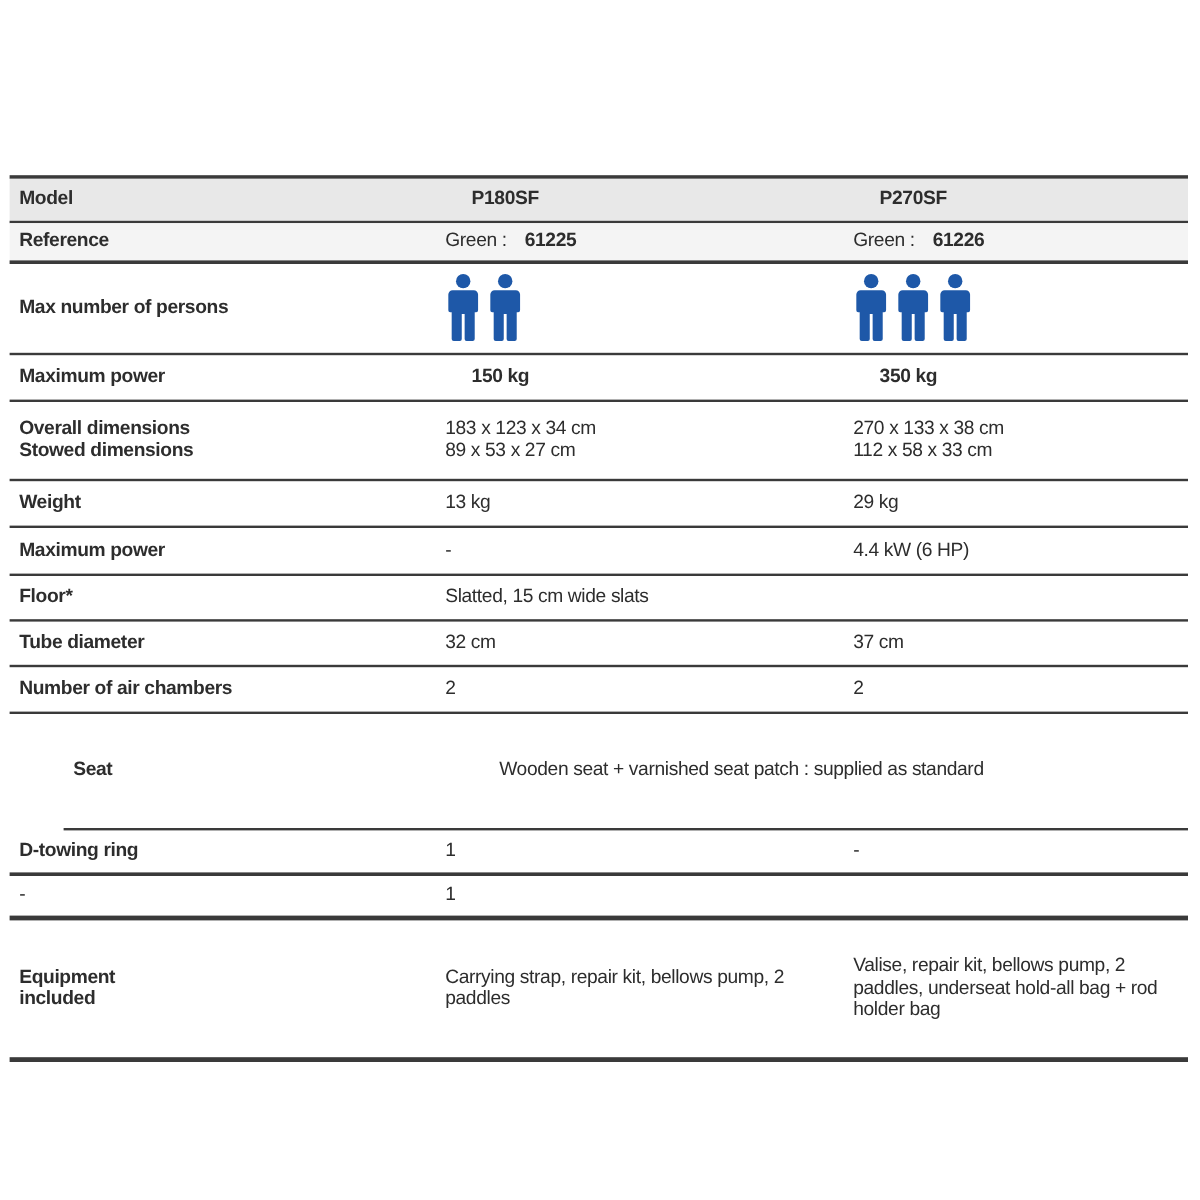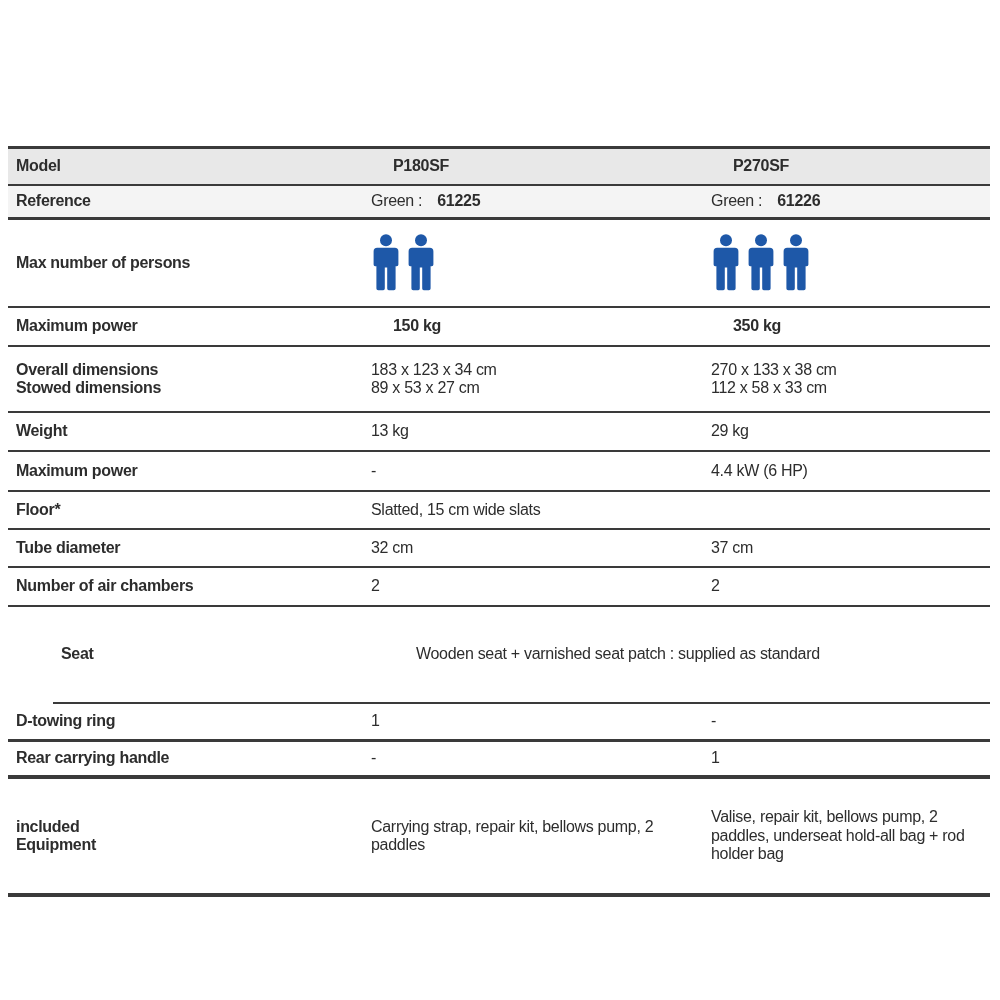--- a/index.html
+++ b/index.html
@@ -35,21 +35,21 @@
   .cell.label{font-weight:700;}
   .cell.value{font-weight:400;}
   .cell.value.bold{font-weight:700;margin-left:22px;}
   .cell .num{font-weight:700;margin-left:15px;}
   .line{display:block;}
   
   .row .span2{grid-column:2 / 4;padding-right:10px;}
   
   .row-model{height:37px;background:var(--model-row-bg);}
   .row-reference{height:34px;background:var(--reference-row-bg);border-bottom-width:3px;}
-  .row-persons{height:88px;}
+  .row-persons{height:76px;}
   .row-maxload{height:39px;}
   .row-dimensions{height:66px;}
   .row-weight{height:39px;}
   .row-power{height:40px;}
   .row-floor{height:38px;}
   .row-tube{height:38px;}
   .row-chambers{height:39px;}
   .row-seat{height:97px;margin-left:45px;}
   .row-dtowing{height:38px;border-bottom-width:3px;}
   .row-rear{height:37px;border-bottom-width:4px;}
@@ -167,27 +167,26 @@
     <div class="cell value span2">Wooden seat + varnished seat patch : supplied as standard</div>
   </div>
 
   <div class="row row-dtowing">
     <div class="cell label">D-towing ring</div>
     <div class="cell value">1</div>
     <div class="cell value">-</div>
   </div>
 
   <div class="row row-rear">
-    <div class="cell label">Rear carrying handle</div>
     <div class="cell value">-</div>
     <div class="cell value">1</div>
   </div>
 
   <div class="row row-equipment">
     <div class="cell label">
+      <span class="line">Equipment</span>
       <span class="line">included</span>
-      <span class="line">Equipment</span>
     </div>
     <div class="cell value">Carrying strap, repair kit, bellows pump, 2 paddles</div>
     <div class="cell value">Valise, repair kit, bellows pump, 2 paddles, underseat hold-all bag + rod holder bag</div>
   </div>
 
 </div>
 
 </body></html>

